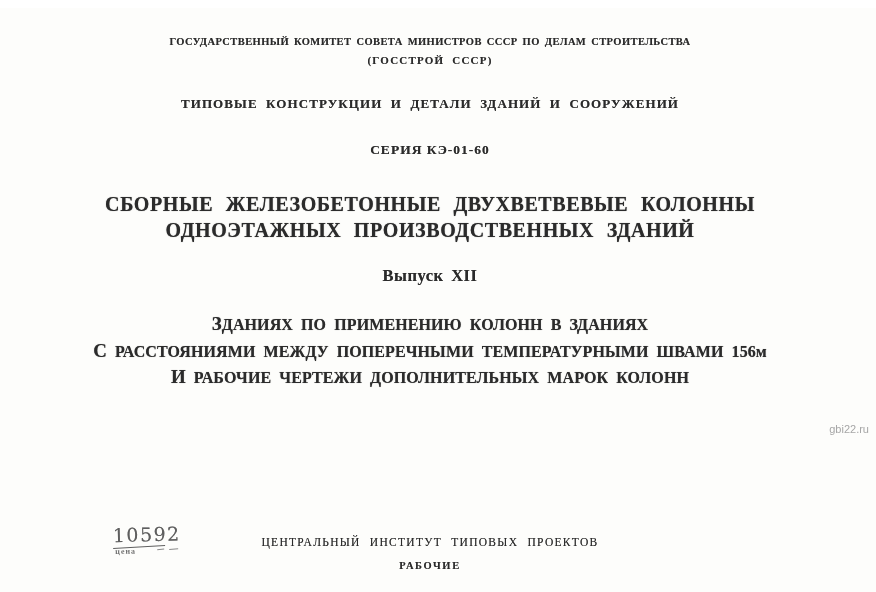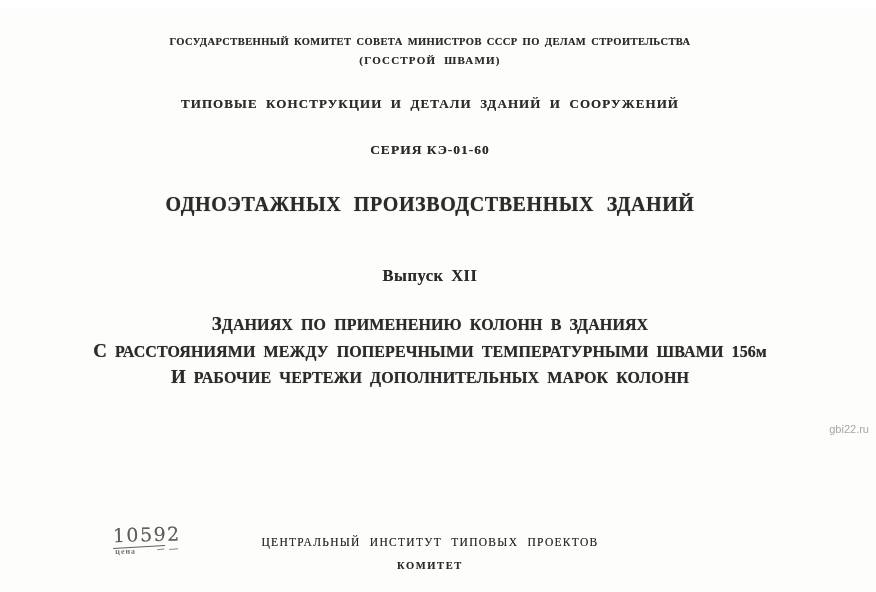--- a/index.html
+++ b/index.html
@@ -151,27 +151,28 @@
   .stamp-mark.m1 { left: 44px; width: 7px; transform: rotate(-4deg); }
   .stamp-mark.m2 { left: 56px; width: 9px; transform: rotate(-3deg); }
 </style>
 </head>
 <body>
 
 <div class="page">
 
   <div class="cline committee-line1">ГОСУДАРСТВЕННЫЙ КОМИТЕТ СОВЕТА МИНИСТРОВ СССР ПО ДЕЛАМ СТРОИТЕЛЬСТВА</div>
 
-  <div class="cline committee-line2">(ГОССТРОЙ ШВАМИ)</div>
+  <div class="cline committee-line2">(ГОССТРОЙ СССР)</div>
 
   <div class="cline series-label">ТИПОВЫЕ КОНСТРУКЦИИ И ДЕТАЛИ ЗДАНИЙ И СООРУЖЕНИЙ</div>
 
   <div class="cline series-number">СЕРИЯ КЭ-01-60</div>
 
   <div class="cline main-title">
+    <div>СБОРНЫЕ ЖЕЛЕЗОБЕТОННЫЕ ДВУХВЕТВЕВЫЕ КОЛОННЫ</div>
     <div>ОДНОЭТАЖНЫХ ПРОИЗВОДСТВЕННЫХ ЗДАНИЙ</div>
   </div>
 
   <div class="cline issue">Выпуск XII</div>
 
   <div class="cline subtitle">
     <div class="sline">ЗДАНИЯХ ПО ПРИМЕНЕНИЮ КОЛОНН В ЗДАНИЯХ</div>
     <div class="sline">С РАССТОЯНИЯМИ МЕЖДУ ПОПЕРЕЧНЫМИ ТЕМПЕРАТУРНЫМИ ШВАМИ 156м</div>
     <div class="sline">И РАБОЧИЕ ЧЕРТЕЖИ ДОПОЛНИТЕЛЬНЫХ МАРОК КОЛОНН</div>
   </div>
@@ -181,15 +182,15 @@
   <div class="stamp">
     <div class="stamp-number">10592</div>
     <div class="stamp-line"></div>
     <div class="stamp-caption">цена</div>
     <div class="stamp-mark m1"></div>
     <div class="stamp-mark m2"></div>
   </div>
 
   <div class="cline institute">ЦЕНТРАЛЬНЫЙ ИНСТИТУТ ТИПОВЫХ ПРОЕКТОВ</div>
 
-  <div class="cline city">КОМИТЕТ</div>
+  <div class="cline city">РАБОЧИЕ</div>
 
 </div>
 
 </body></html>

